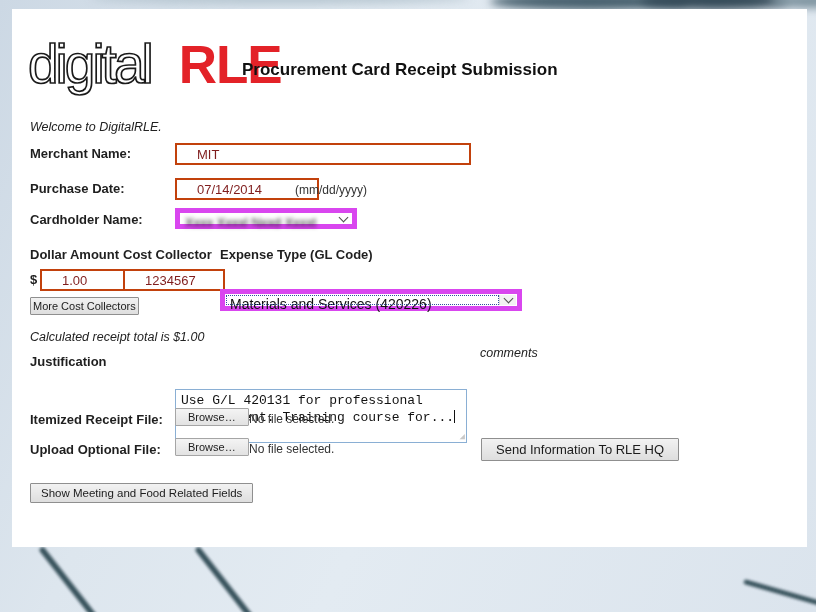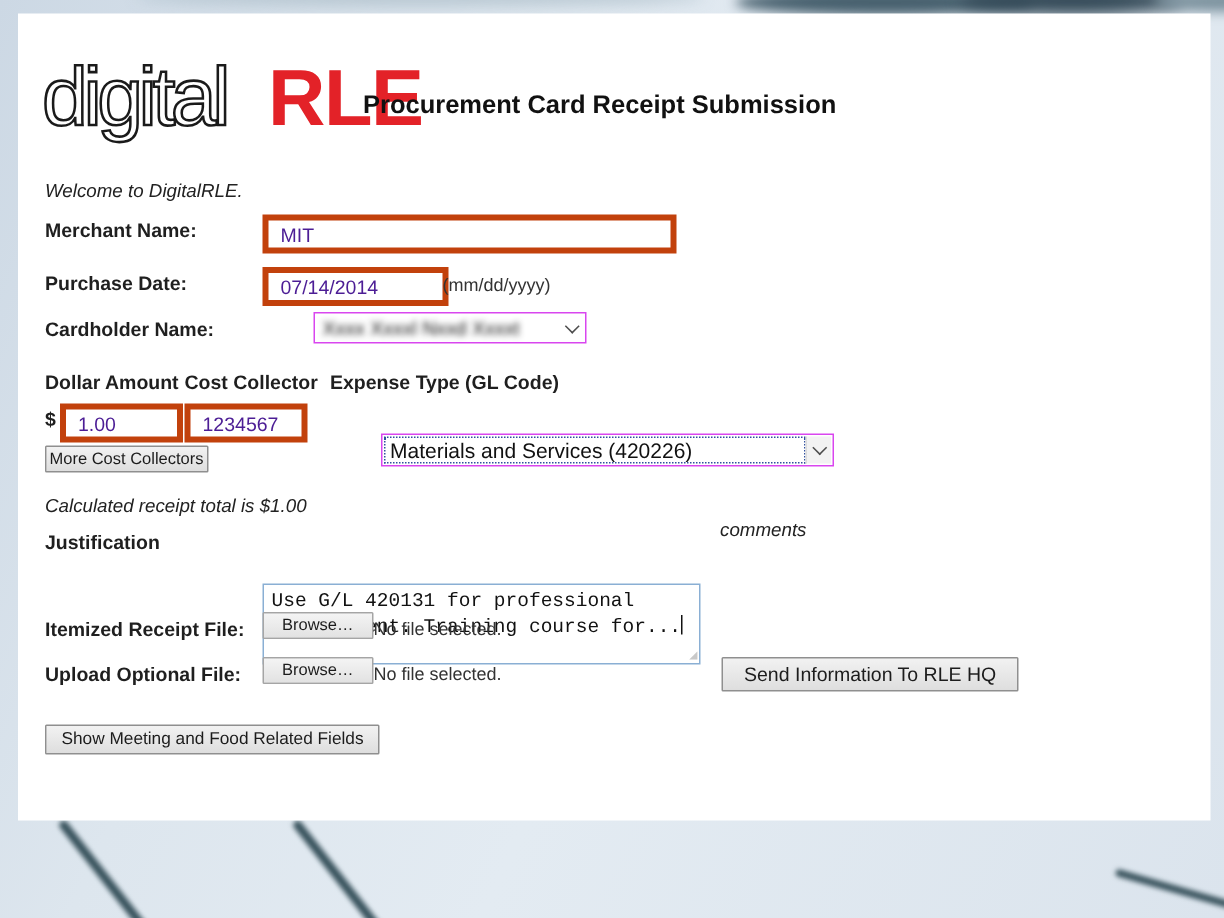--- a/index.html
+++ b/index.html
@@ -28,25 +28,25 @@
     color:#1a1a1a;-webkit-text-fill-color:transparent;-webkit-text-stroke:1.7px #1a1a1a;
   }
   .logo-rle{font-size:53px;line-height:1;letter-spacing:-1px;font-weight:bold;color:#e32228;padding-left:28px;}
   .page-title{font-size:17px;font-weight:bold;color:#111;}
   
   .lbl{font-size:13px;font-weight:bold;color:#1f1f1f;white-space:nowrap;}
   .ital{font-size:12.5px;font-style:italic;color:#222;white-space:nowrap;}
   .hint{font-size:12px;color:#333;white-space:nowrap;}
   
   .tin{
-    border:4px solid #c2410c;background:#fff;font-family:"Liberation Sans",sans-serif;
-    font-size:13px;color:#4c1d95;padding:0 8px;height:18px;box-sizing:content-box;
+    border:2px solid #c2410c;background:#fff;font-family:"Liberation Sans",sans-serif;
+    font-size:13px;color:#7f1d1d;padding:0 20px;height:18px;box-sizing:content-box;
   }
   
-  .sel{background:#fff;border:1px solid #d946ef;position:relative;box-sizing:border-box;margin-left:34px;}
+  .sel{background:#fff;border:5px solid #d946ef;position:relative;box-sizing:border-box;}
   .sel .sel-text{position:absolute;left:5px;top:2px;font-size:13px;color:#111;white-space:nowrap;overflow:hidden;}
   .sel .sel-arrow{position:absolute;right:1px;top:1px;bottom:1px;width:16px;display:flex;align-items:center;justify-content:center;}
   .chev{width:6px;height:6px;border-right:1.5px solid #4d4d4d;border-bottom:1.5px solid #4d4d4d;transform:rotate(45deg);margin-top:-3px;}
   .blurred{filter:blur(2.3px);color:#8a8a8a;}
   .focus-dotted{position:absolute;left:1px;top:1px;right:18px;bottom:1px;border:1px dotted #2f4f9e;pointer-events:none;}
   
   .btn{
     display:inline-block;background:linear-gradient(#f2f2f2,#dedede);
     border:1px solid #8f8f8f;border-radius:1px;color:#1c1c1c;
     font-family:"Liberation Sans",sans-serif;text-align:center;cursor:pointer;white-space:nowrap;

